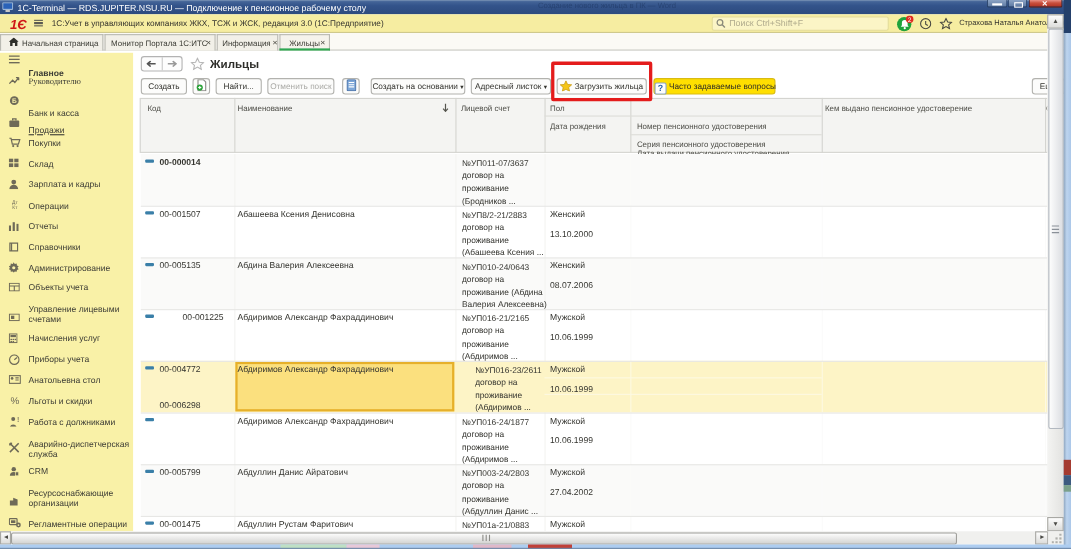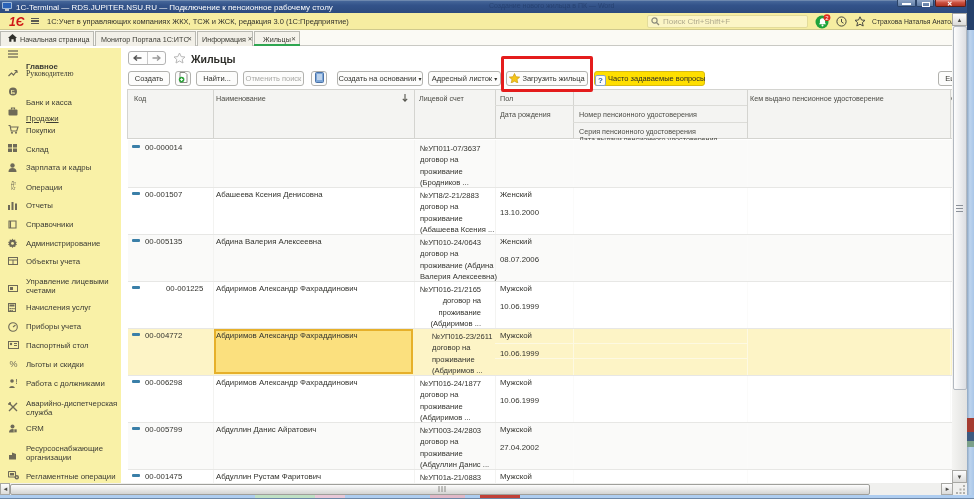--- a/index.html
+++ b/index.html
@@ -213,21 +213,21 @@
     </div>
   <div class="mi" style="top:322px;">Приборы учета</div>
   <div class="ic" style="top:340.5px;">
       <svg width="11" height="8">
         <rect x="0.5" y="0.5" width="10" height="7" fill="none" stroke="#6e6a58"></rect>
         <circle cx="3" cy="3" r="1.2" fill="#6e6a58"></circle>
         <line x1="6" y1="2.5" x2="9" y2="2.5" stroke="#6e6a58"></line>
         <line x1="6" y1="4.5" x2="9" y2="4.5" stroke="#6e6a58"></line>
       </svg>
     </div>
-  <div class="mi" style="top:341px;">Паспортный стол</div>
+  <div class="mi" style="top:341px;">Анатольевна стол</div>
   <div class="ic" style="top:359px;"><span style="font-size:9px;color:#6e6a58;">%</span></div>
   <div class="mi" style="top:359.5px;">Льготы и скидки</div>
   <div class="ic" style="top:378.5px;">
       <svg width="9" height="9">
         <circle cx="4" cy="2" r="1.8" fill="#6e6a58"></circle>
         <path d="M1 9 a3.2 3.2 0 0 1 6 0 z" fill="#6e6a58"></path>
         <text x="7.5" y="5" font-size="7" fill="#6e6a58" font-weight="bold">!</text>
       </svg>
     </div>
   <div class="mi" style="top:379px;">Работа с должниками</div>
@@ -376,53 +376,53 @@
 
   <div class="rowline" style="top:187px;"></div>
   <div class="rowline" style="top:234px;"></div>
   <div class="rowline" style="top:281px;"></div>
   <div class="rowline" style="top:328px;"></div>
   <div class="rowline" style="top:375px;"></div>
   <div class="rowline" style="top:422px;"></div>
   <div class="rowline" style="top:469px;"></div>
 
   <div class="dash" style="left:132px;top:145px;"></div>
-  <div class="cd" style="left:145px;top:143px;">00-000014</div>
+  <div class="cd" style="left:145px;top:143px;font-weight:bold;">00-000014</div>
   <div class="ac" style="left:420px;top:143px;">№УП011-07/3637<br>договор на<br>проживание<br>(Бродников ...</div>
 
   <div class="dash" style="left:132px;top:192px;"></div>
   <div class="cd" style="left:145px;top:190px;">00-001507</div>
   <div class="cd" style="left:216px;top:190px;">Абашеева Ксения Денисовна</div>
   <div class="ac" style="left:420px;top:190px;">№УП8/2-21/2883<br>договор на<br>проживание<br>(Абашеева Ксения ...</div>
   <div class="cd" style="left:500px;top:190px;">Женский</div>
   <div class="cd" style="left:500px;top:208px;">13.10.2000</div>
 
   <div class="dash" style="left:132px;top:239px;"></div>
   <div class="cd" style="left:145px;top:237px;">00-005135</div>
   <div class="cd" style="left:216px;top:237px;">Абдина Валерия Алексеевна</div>
   <div class="ac" style="left:420px;top:237px;">№УП010-24/0643<br>договор на<br>проживание (Абдина<br>Валерия Алексеевна)</div>
   <div class="cd" style="left:500px;top:237px;">Женский</div>
   <div class="cd" style="left:500px;top:255px;">08.07.2006</div>
 
   <div class="dash" style="left:132px;top:286px;"></div>
   <div class="cd" style="left:145px;top:284px;margin-left:21px;">00-001225</div>
   <div class="cd" style="left:216px;top:284px;">Абдиримов Александр Фахраддинович</div>
-  <div class="ac" style="left:420px;top:284px;text-align:right;">№УП016-21/2165<br>договор на<br>проживание<br>(Абдиримов ...</div>
+  <div class="ac" style="left:420px;top:284px;">№УП016-21/2165<br>договор на<br>проживание<br>(Абдиримов ...</div>
   <div class="cd" style="left:500px;top:284px;">Мужской</div>
   <div class="cd" style="left:500px;top:302px;">10.06.1999</div>
 
   <div class="dash" style="left:132px;top:333px;"></div>
   <div class="cd" style="left:145px;top:331px;">00-004772</div>
   <div class="cd" style="left:216px;top:331px;">Абдиримов Александр Фахраддинович</div>
   <div class="ac" style="left:432px;top:331px;">№УП016-23/2611<br>договор на<br>проживание<br>(Абдиримов ...</div>
   <div class="cd" style="left:500px;top:331px;">Мужской</div>
   <div class="cd" style="left:500px;top:349px;">10.06.1999</div>
 
   <div class="dash" style="left:132px;top:380px;"></div>
-  <div class="cd" style="left:145px;top:378px;">00-006298</div>
+  <div class="cd" style="left:145px;top:364px;">00-006298</div>
   <div class="cd" style="left:216px;top:378px;">Абдиримов Александр Фахраддинович</div>
   <div class="ac" style="left:420px;top:378px;">№УП016-24/1877<br>договор на<br>проживание<br>(Абдиримов ...</div>
   <div class="cd" style="left:500px;top:378px;">Мужской</div>
   <div class="cd" style="left:500px;top:396px;">10.06.1999</div>
 
   <div class="dash" style="left:132px;top:427px;"></div>
   <div class="cd" style="left:145px;top:425px;">00-005799</div>
   <div class="cd" style="left:216px;top:425px;">Абдуллин Данис Айратович</div>
   <div class="ac" style="left:420px;top:425px;">№УП003-24/2803<br>договор на<br>проживание<br>(Абдуллин Данис ...</div>
   <div class="cd" style="left:500px;top:425px;">Мужской</div>

